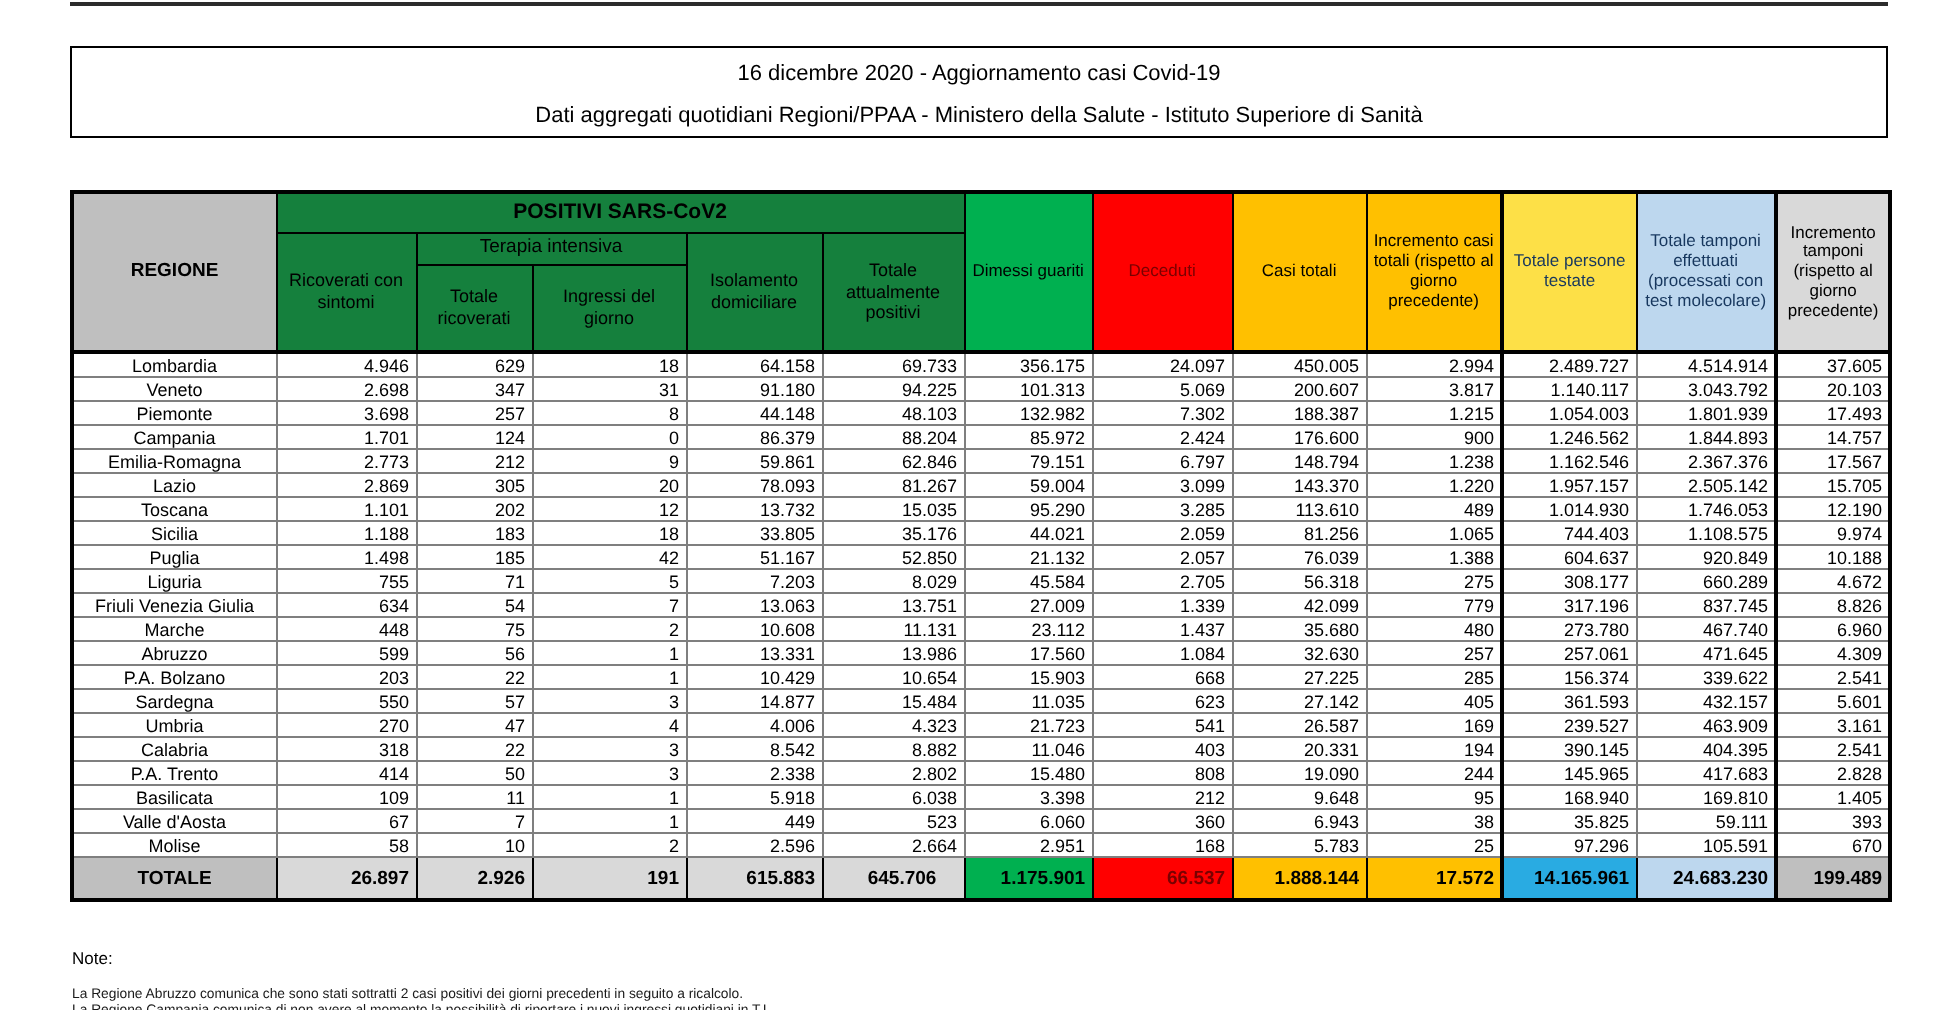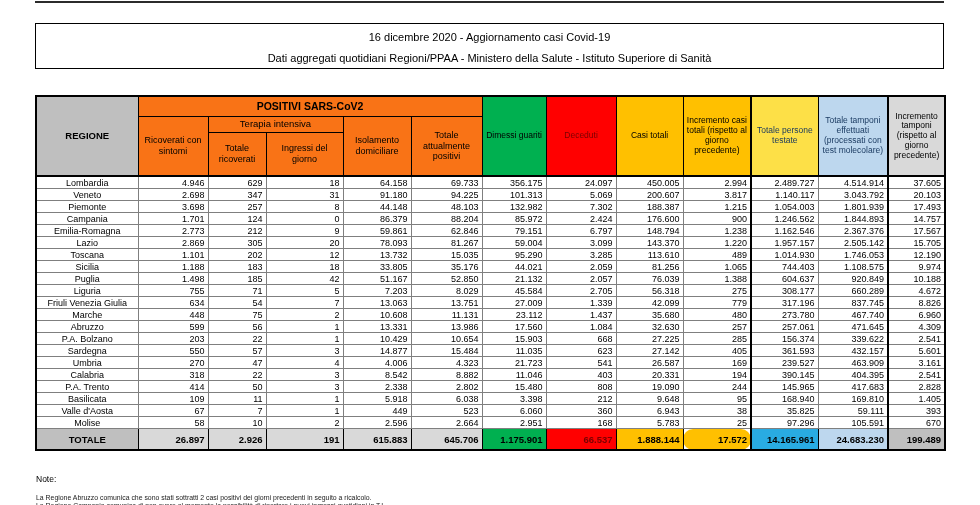--- a/index.html
+++ b/index.html
@@ -14,21 +14,21 @@
   }
   .title-line1 { margin-top:7px; font-size:11px; }
   .title-line2 { margin-top:9px; font-size:11px; }
 
   table.covid {
     position:absolute; left:35px; top:95px; width:909px;
     border-collapse:collapse; table-layout:fixed; border:2px solid #000;
   }
   th {
     border:1px solid #000; font-weight:normal; font-size:8.5px; line-height:1.15;
-    padding:1px 2px; vertical-align:middle; text-align:center; background:#f97316;
+    padding:1px 2px; vertical-align:middle; text-align:center; background:#15803d;
     overflow:hidden;
   }
   .h-region  { background:#BFBFBF; font-weight:bold; font-size:9.5px; }
   .h-group   { font-weight:bold; font-size:10.5px; }
   .h-terapia { font-size:9.5px; }
   .h-sub     { font-size:9px; }
   .h-green     { background:#00B050; }
   .h-red       { background:#FF0000; color:#7A0000; }
   .h-yellow    { background:#FFC000; }
   .h-cyan      { background:#fde047; color:#17375E; }
@@ -435,25 +435,25 @@
           <td class="num">670</td>
         </tr>
       </tbody>
     <tfoot>
       <tr>
           <td class="t-label">TOTALE</td>
           <td class="num t-plain" style="text-align: right;">26.897</td>
           <td class="num t-plain" style="text-align: right;">2.926</td>
           <td class="num t-plain" style="text-align: right;">191</td>
           <td class="num t-plain" style="text-align: right;">615.883</td>
-          <td class="num t-plain" style="text-align: right; padding-left: 12px;">645.706</td>
+          <td class="num t-plain" style="text-align: center; padding-left: 12px;">645.706</td>
           <td class="num t-green" style="text-align: right;">1.175.901</td>
           <td class="num t-red" style="text-align: right;">66.537</td>
           <td class="num t-yellow" style=" margin-top: 36px;">1.888.144</td>
-          <td class="num t-yellow" style="text-align: right; border-radius: 10px;">17.572</td>
+          <td class="num t-yellow" style="text-align: right;">17.572</td>
           <td class="num t-cyan bL2" style="text-align: right;">14.165.961</td>
           <td class="num t-lightblue bR2" style="text-align: right;">24.683.230</td>
           <td class="num t-gray" style="text-align: right;">199.489</td>
         </tr>
     </tfoot>
   </table>
 
   <div class="notes">
     <div class="notes-title">Note:</div>
     <div>

